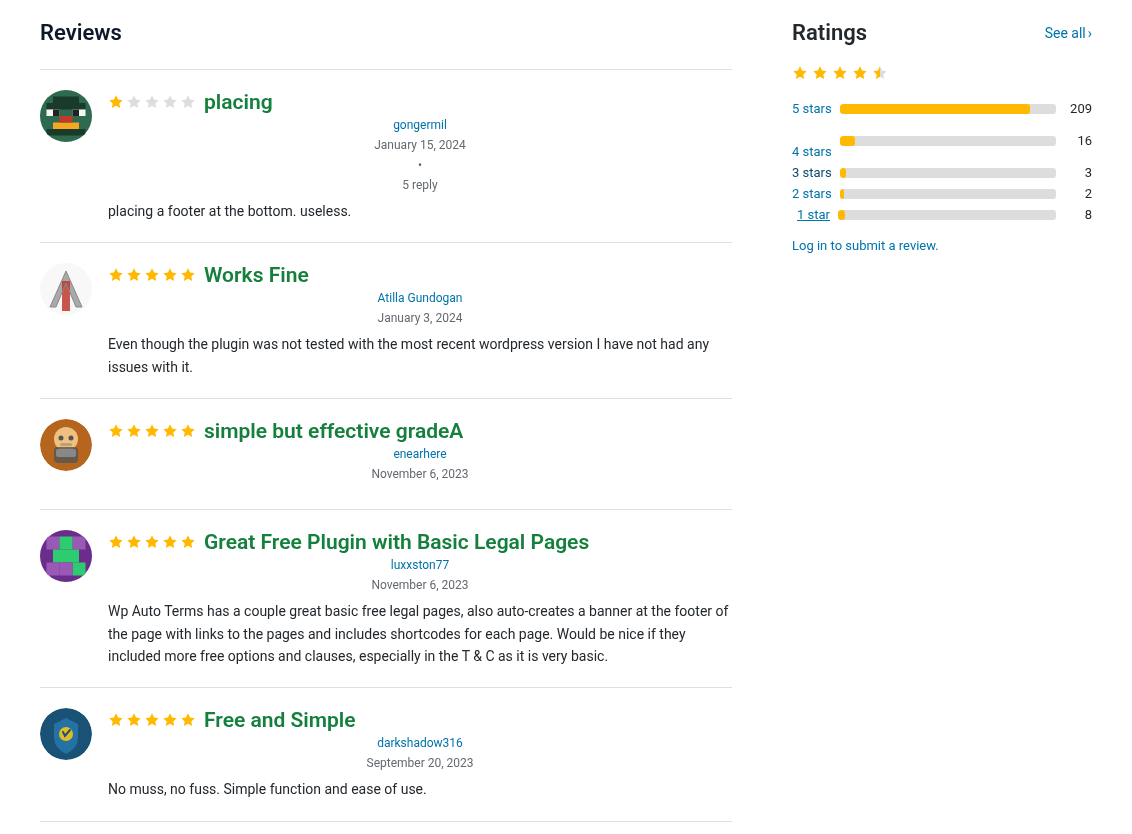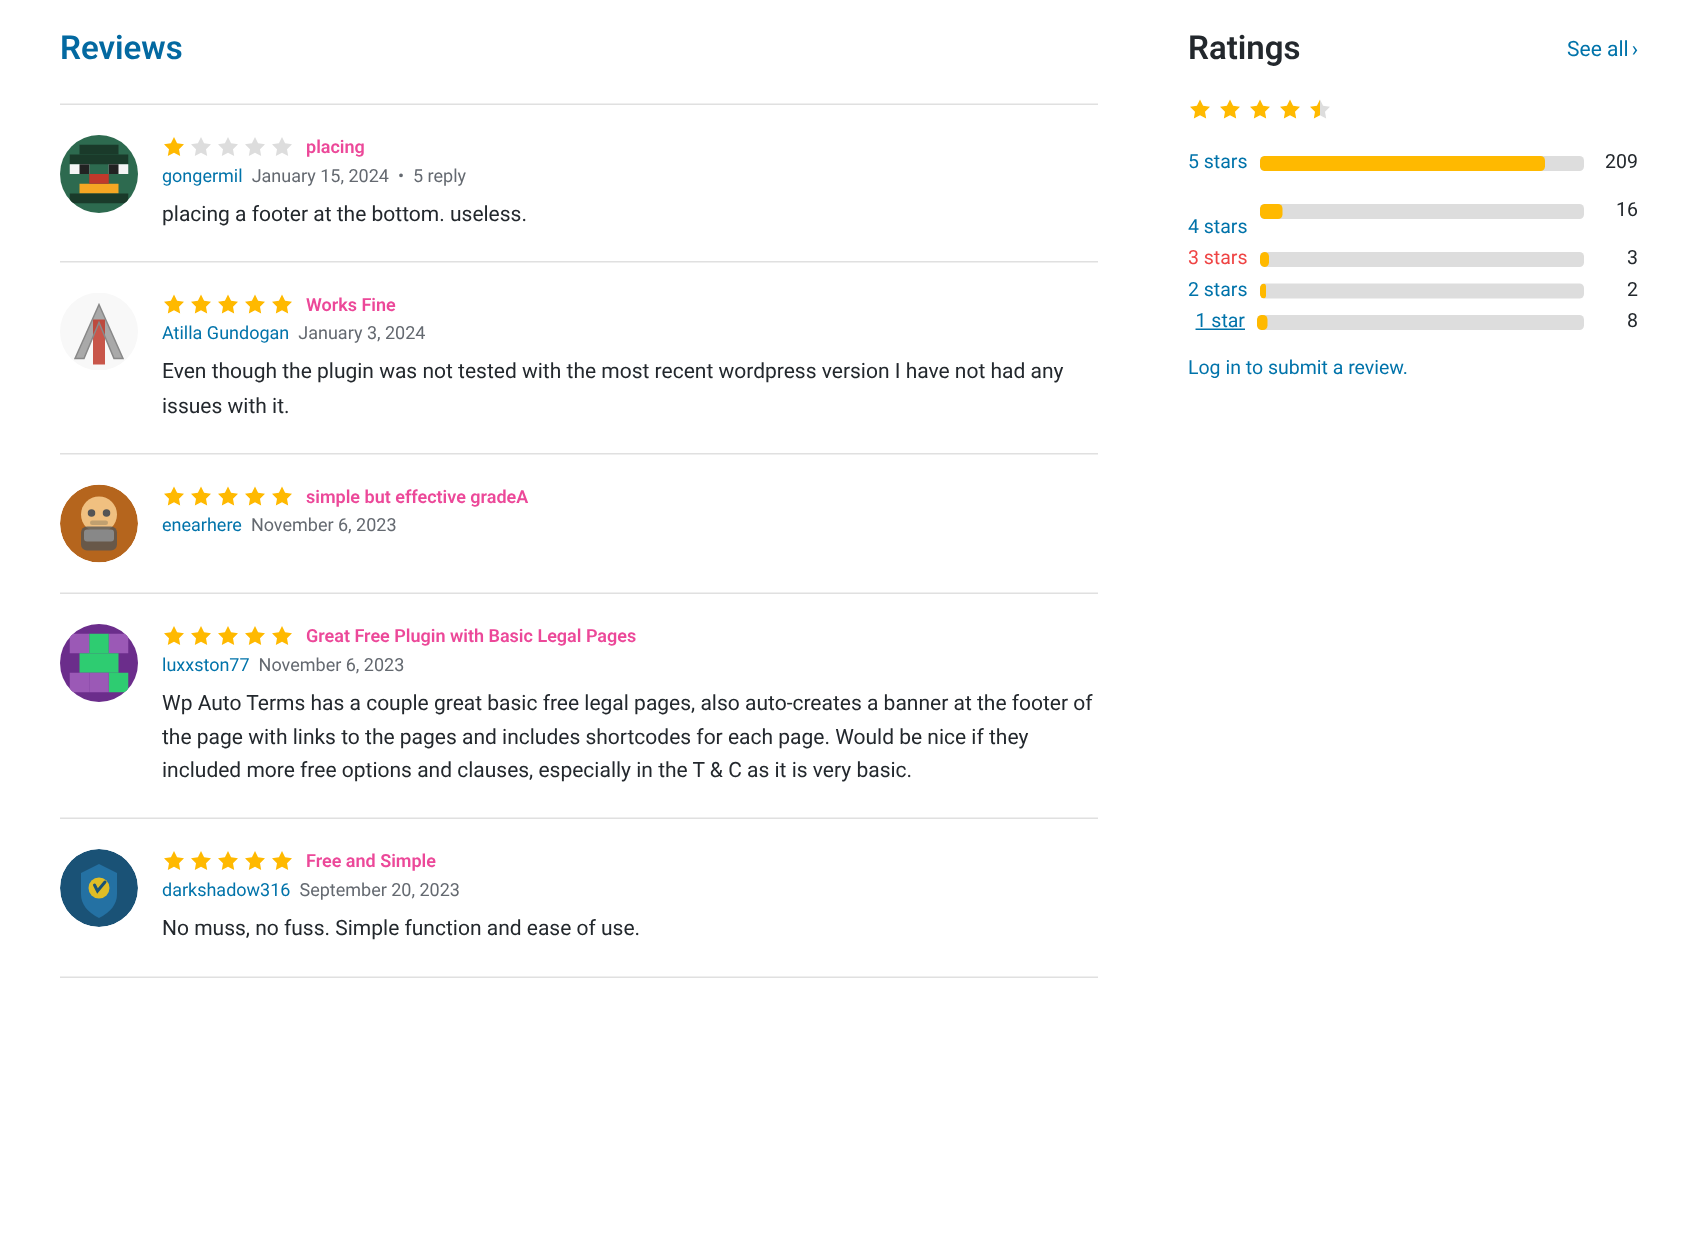--- a/index.html
+++ b/index.html
@@ -20,21 +20,21 @@
       min-width: 0;
     }
     .ratings-col {
       width: 300px;
       flex-shrink: 0;
     }
     h2.section-title {
       font-size: 22px;
       font-weight: 600;
       margin-bottom: 24px;
-      color: #0369a1;
+      color: #0f172a;
     }
     .review-item {
       display: flex;
       gap: 16px;
       padding: 20px 0;
       border-bottom: 1px solid #e0e0e0;
     }
     .review-item:first-of-type {
       border-top: 1px solid #e0e0e0;
     }
@@ -58,33 +58,34 @@
     }
     .stars {
       display: flex;
       gap: 2px;
     }
     .star {
       width: 16px;
       height: 16px;
     }
     .review-title {
-      font-size: 12px;
+      font-size: 21px;
       font-weight: 600;
-      color: #ec4899;
+      color: #15803d;
       text-decoration: none;
     }
     .review-meta {
       display: flex;
       align-items: center;
       gap: 6px;
       font-size: 12px;
       color: #646970;
       margin-bottom: 8px;
       flex-wrap: wrap;
+      flex-direction: column;
     }
     .reviewer-name {
       color: #0073aa;
       text-decoration: none;
     }
     .meta-dot {
       color: #646970;
     }
     .review-body {
       font-size: 14px;
@@ -411,21 +412,21 @@
     <span class="bar-count">209</span>
   </div>
         <div class="rating-bar-row">
     <span class="star-label" style="cursor:pointer;color:#0073aa;margin-top:22px;">4 stars</span>
     <div class="bar-track">
       <div class="bar-fill" style="width:7%"></div>
     </div>
     <span class="bar-count">16</span>
   </div>
         <div class="rating-bar-row">
-    <span class="star-label" style="cursor:pointer;color:#ef4444;">3 stars</span>
+    <span class="star-label" style="cursor:pointer;color:#0c4a6e;">3 stars</span>
     <div class="bar-track">
       <div class="bar-fill" style="width:3%"></div>
     </div>
     <span class="bar-count">3</span>
   </div>
         <div class="rating-bar-row">
     <span class="star-label" style="cursor:pointer;color:#0073aa;">2 stars</span>
     <div class="bar-track">
       <div class="bar-fill" style="width:2%"></div>
     </div>

